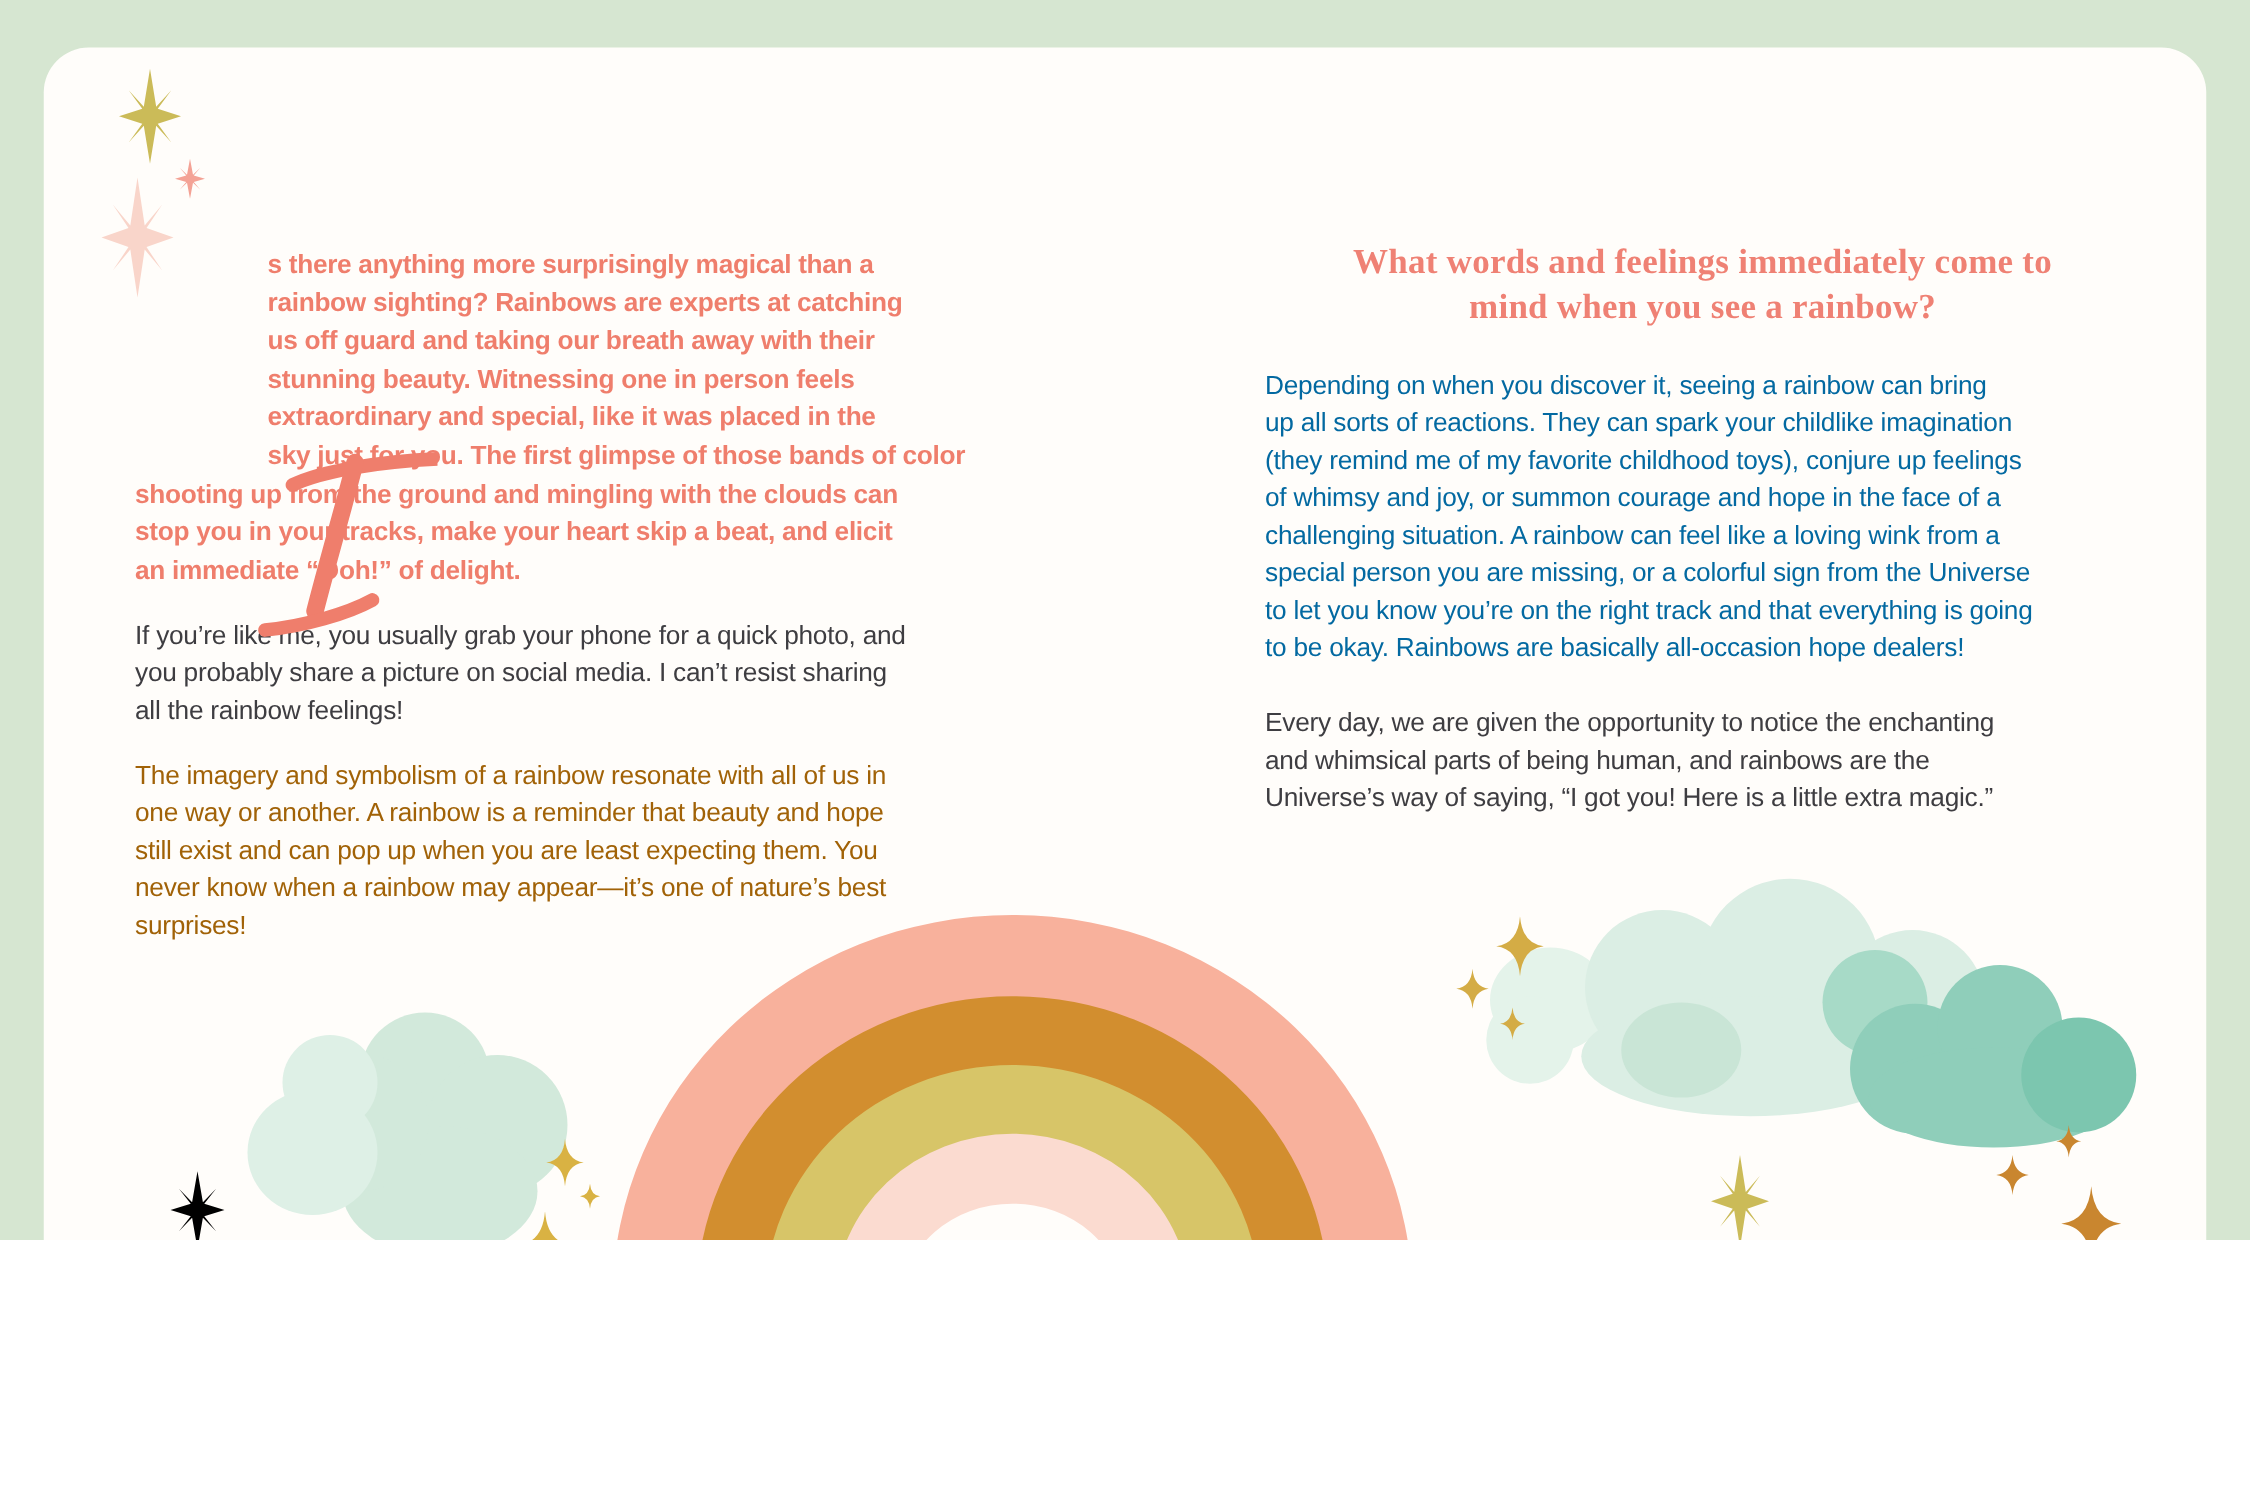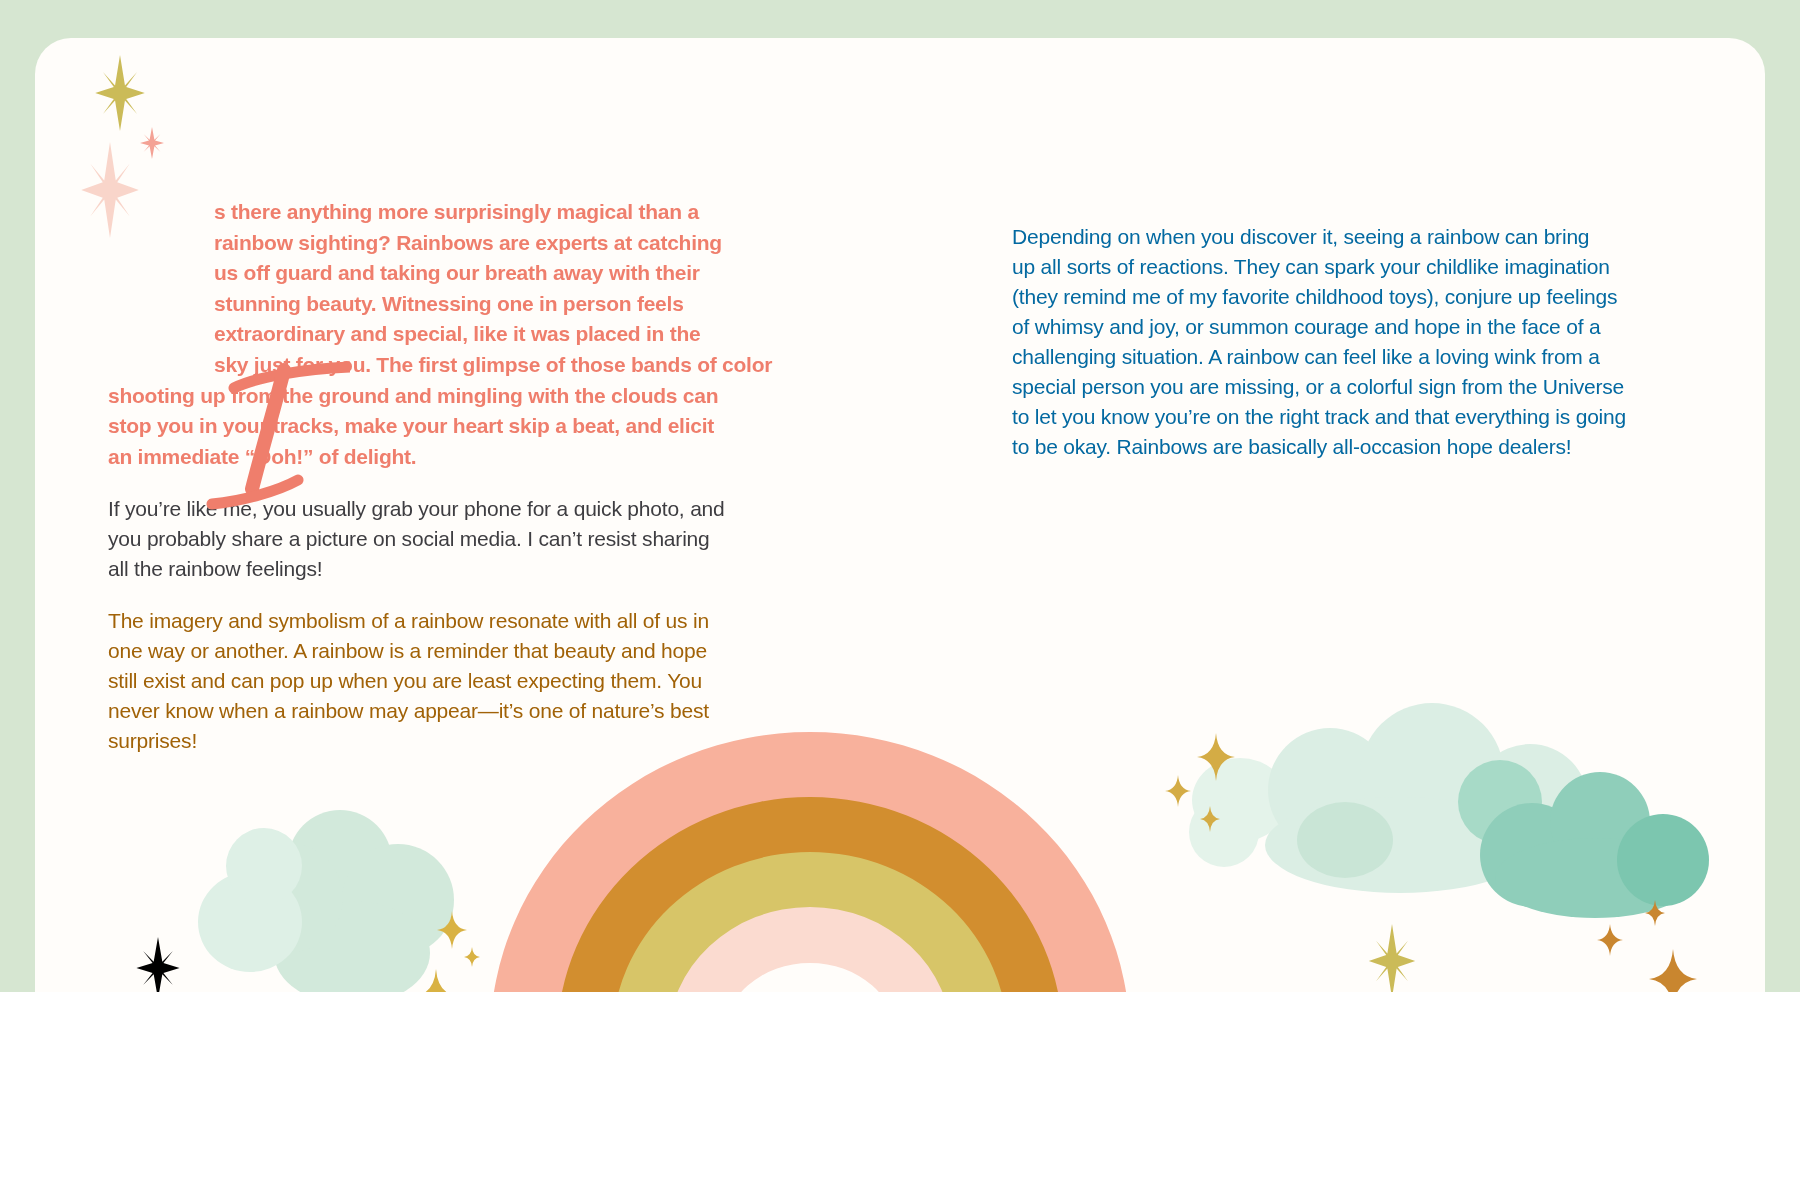--- a/index.html
+++ b/index.html
@@ -156,28 +156,35 @@
 you probably share a picture on social media. I can’t resist sharing
 all the rainbow feelings!</p>
       <p class="body-text" style="color: #a16207;">The imagery and symbolism of a rainbow resonate with all of us in
 one way or another. A rainbow is a reminder that beauty and hope
 still exist and can pop up when you are least expecting them. You
 never know when a rainbow may appear—it’s one of nature’s best
 surprises!</p>
     </div>
 
     <div class="col col-right">
+      <h2 class="heading" style="color: rgb(239, 129, 116);">
+        <span>What words and feelings immediately come to</span><br>
+        <span>mind when you see a rainbow?</span>
+      </h2>
       <p class="body-text" style="color: #0369a1;">Depending on when you discover it, seeing a rainbow can bring
 up all sorts of reactions. They can spark your childlike imagination
 (they remind me of my favorite childhood toys), conjure up feelings
 of whimsy and joy, or summon courage and hope in the face of a
 challenging situation. A rainbow can feel like a loving wink from a
 special person you are missing, or a colorful sign from the Universe
 to let you know you’re on the right track and that everything is going
 to be okay. Rainbows are basically all-occasion hope dealers!</p>
+      <p class="body-text" style="color: rgb(62, 61, 65);">Every day, we are given the opportunity to notice the enchanting
+and whimsical parts of being human, and rainbows are the
+Universe’s way of saying, “I got you! Here is a little extra magic.”</p>
     </div>
 
     <div class="footer footer-left" style="color: rgb(45, 42, 38);">
       <span>86</span><span class="sep">|</span><span>Field Guide to the Soul</span>
     </div>
     <div class="footer footer-right" style="color: rgb(45, 42, 38);">
       <span>Soul</span><span class="sep">|</span><span>62</span>
     </div>
 
   </div>

